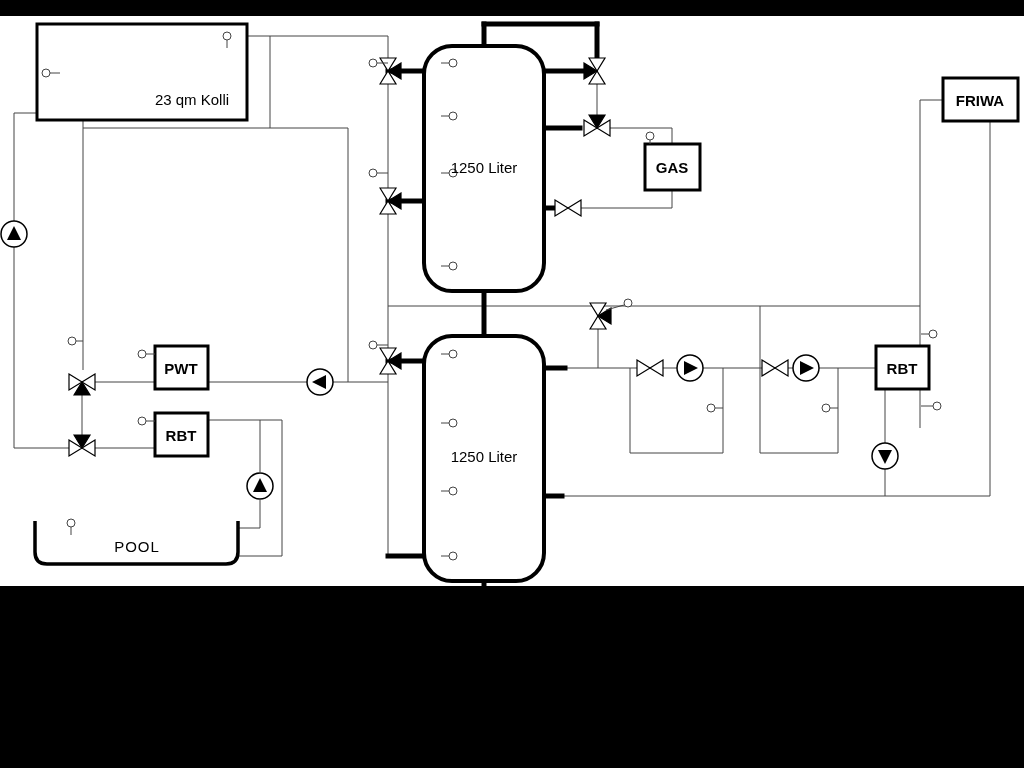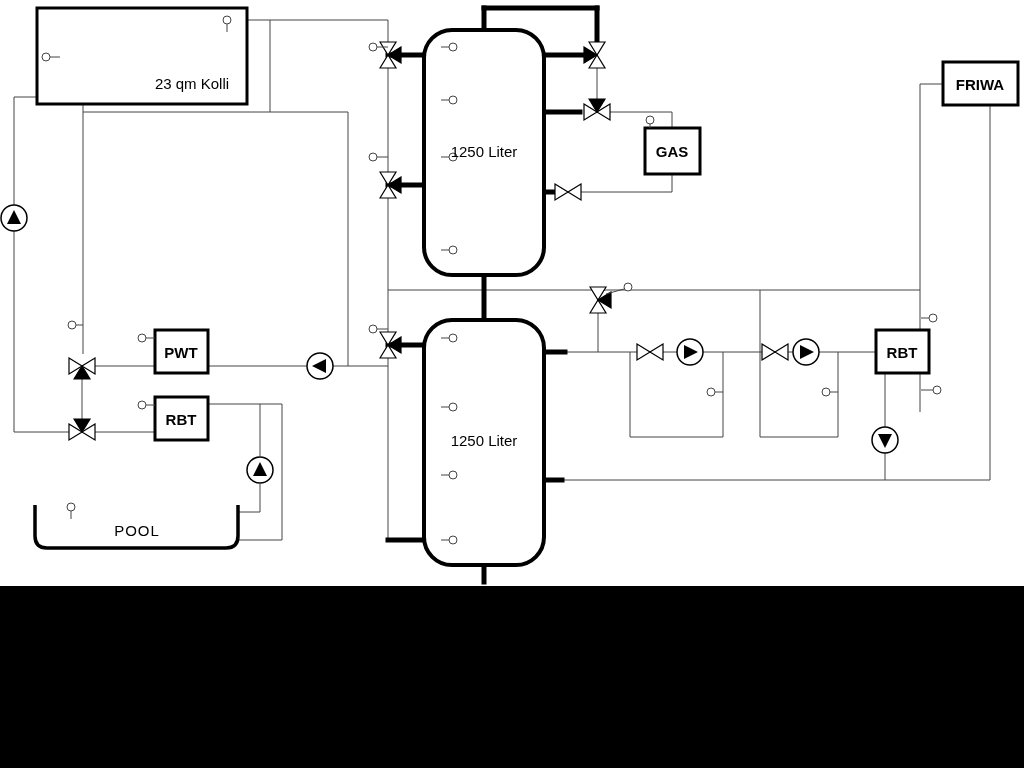--- a/index.html
+++ b/index.html
@@ -1,18 +1,18 @@
 <!DOCTYPE html>
 <html><head>
 <meta charset="utf-8">
 <style>
   html,body{margin:0;padding:0;background:#000;}
   #stage{position:relative;width:1024px;height:768px;background:#000;overflow:hidden;
          font-family:"Liberation Sans", sans-serif;}
-  #canvas{position:absolute;left:0;top:0;width:1024px;height:586px;background:#fff;}
+  #canvas{position:absolute;left:0;top:16px;width:1024px;height:586px;background:#fff;}
   svg{display:block;}
   .pipe{stroke:#444;stroke-width:1;fill:none;}
   .thick{stroke:#000;stroke-width:5;fill:none;stroke-linecap:square;}
   .boxr{fill:#fff;stroke:#000;stroke-width:3;}
   .tankr{fill:#fff;stroke:#000;stroke-width:4;}
   .valve polygon{stroke:#000;stroke-width:1.2;}
   .vw{fill:#fff;}
   .vb{fill:#000;}
   .pumpc{fill:#fff;stroke:#000;stroke-width:1.5;}
   .sens{fill:#fff;stroke:#444;stroke-width:1;}

